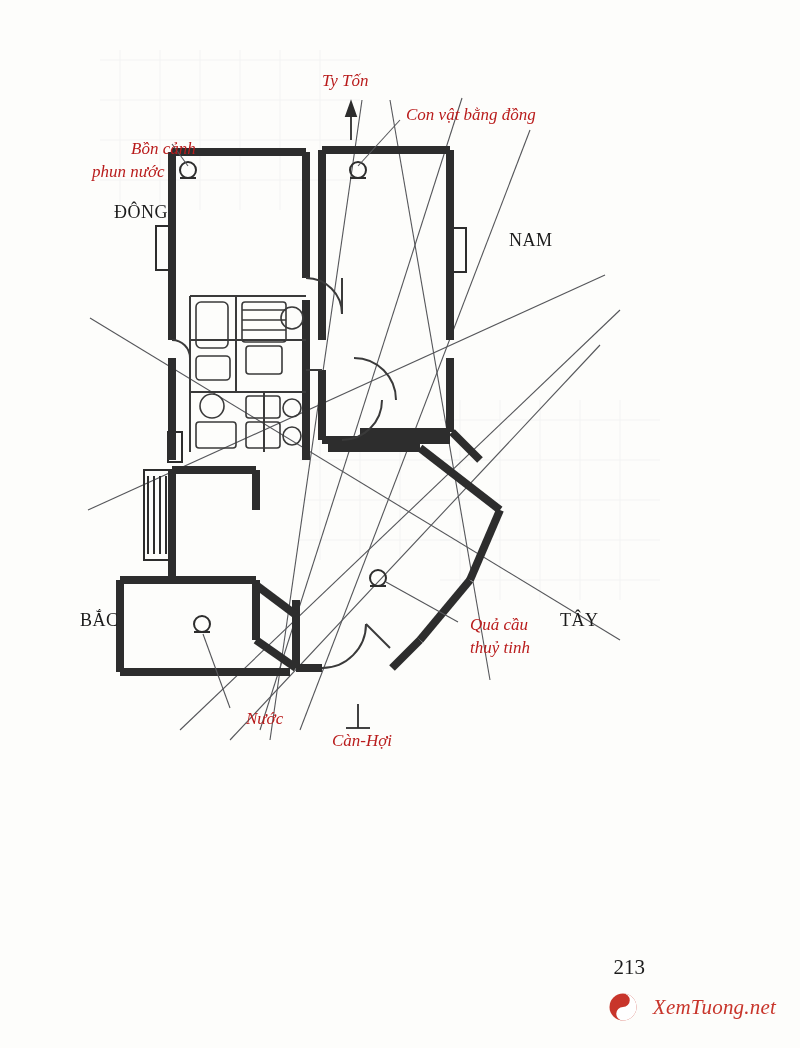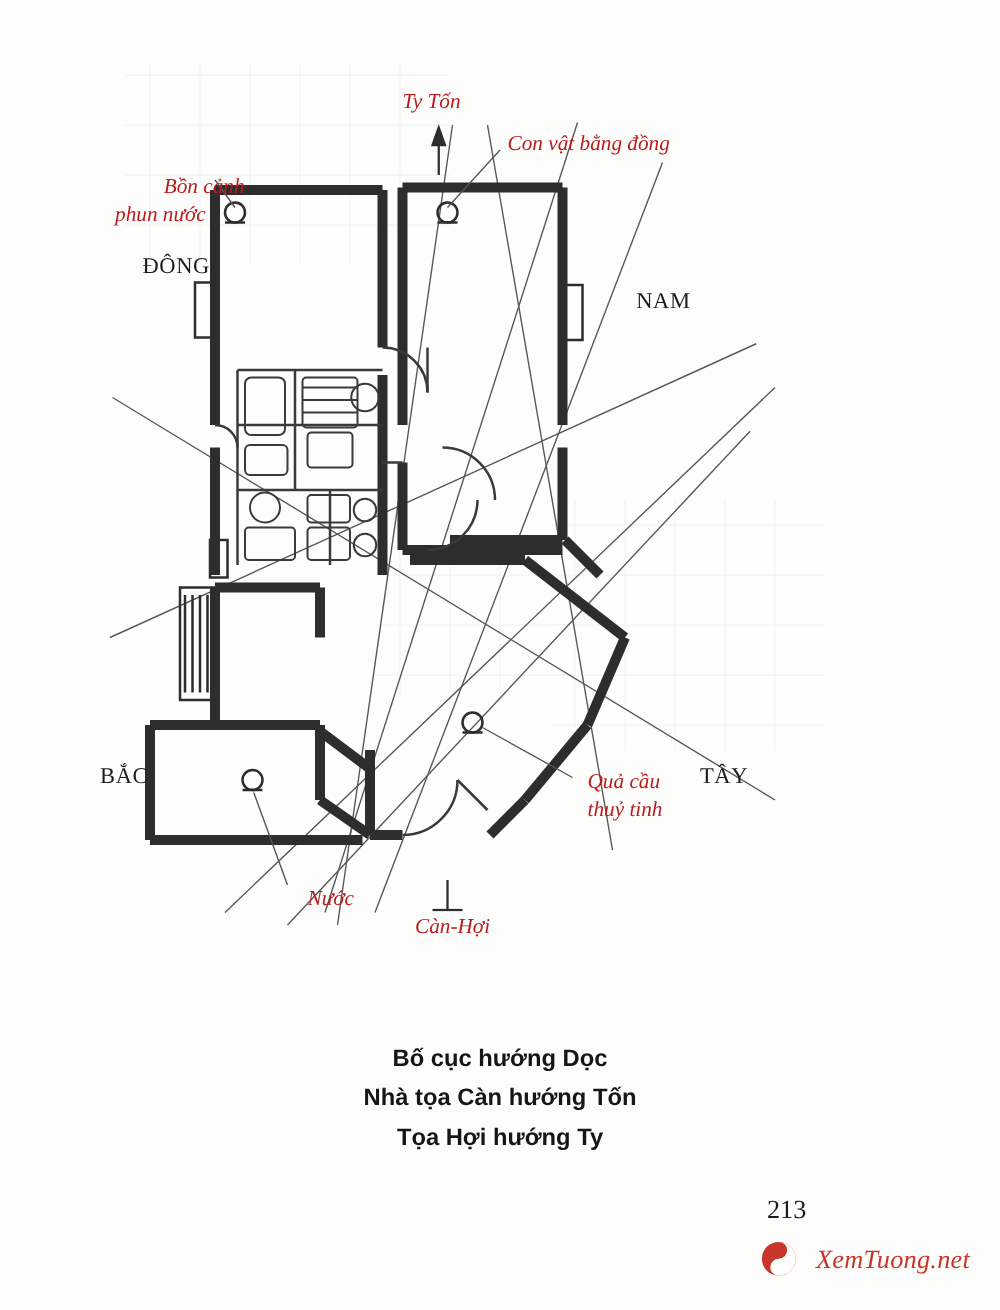--- a/index.html
+++ b/index.html
@@ -258,25 +258,20 @@
     <div class="compass" style="left:20px; top:570px;">BẮC</div>
 
     <div class="lbl" style="left:410px; top:574px;">Quả cầu</div>
     <div class="lbl" style="left:410px; top:597px;">thuỷ tinh</div>
 
     <div class="lbl" style="left:186px; top:668px;">Nước</div>
 
     <div class="lbl" style="left:272px; top:690px;">Càn-Hợi</div>
   </div>
 
-  <div id="caption">
-    <div>Bố cục hướng Dọc</div>
-    <div>Nhà tọa Càn hướng Tốn</div>
-    <div>Tọa Hợi hướng Ty</div>
-  </div>
 
   <div id="page-number">213</div>
 
   <div id="watermark">
     <span class="yy">
       <svg width="30" height="30" viewBox="0 0 40 40">
         <circle cx="20" cy="20" r="18" fill="#c8352b"></circle>
         <path d="M20 2 a18 18 0 0 1 0 36 a9 9 0 0 1 0-18 a9 9 0 0 0 0-18" fill="#ffffff"></path>
         <circle cx="20" cy="11" r="3.2" fill="#c8352b"></circle>
         <circle cx="20" cy="29" r="3.2" fill="#ffffff"></circle>

